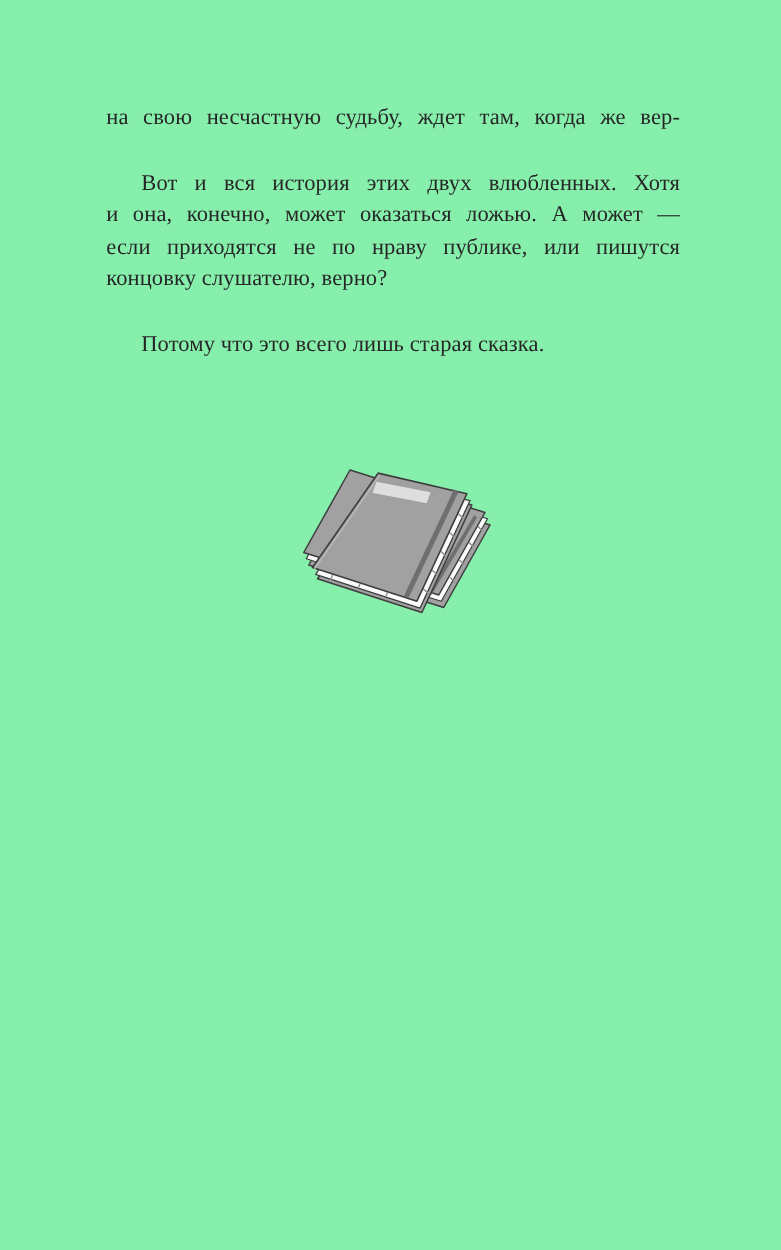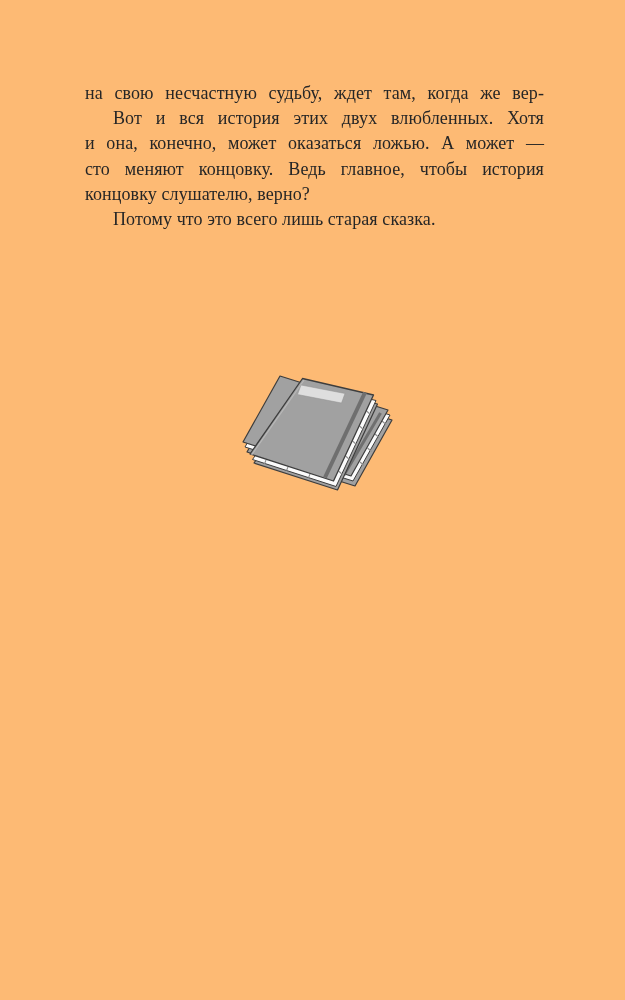--- a/index.html
+++ b/index.html
@@ -1,19 +1,19 @@
 <!DOCTYPE html>
 <html><head>
 <meta charset="utf-8">
 <style>
   html,body{margin:0;padding:0;background:#e9e9e9;}
   .page{
     position:relative;
     width:625px;height:1000px;
-    background:#fdba74;
+    background:#86efac;
     overflow:hidden;
     font-family:"Liberation Serif","DejaVu Serif",serif;
   }
   .text-block{
     position:absolute;
     left:85px;top:81px;width:459px;
     font-size:18px;
     line-height:25.2px;
     color:#262626;
     letter-spacing:0.1px;
@@ -21,21 +21,21 @@
   .para{margin:0;padding:0;}
   .line{
     text-align:justify;
     text-align-last:justify;
     white-space:normal;
   }
   .line.last{
     text-align:justify;
     text-align-last:left;
   }
-  .line.indent{text-indent:28px;}
+  .line.indent{text-indent:28px;margin-top:28px;}
   .illustration{
     position:absolute;
     left:236px;top:364px;
     width:160px;height:132px;
   }
   .illustration svg{display:block;width:100%;height:100%;}
 </style>
 </head>
 <body>
 
@@ -43,21 +43,21 @@
 
   <div class="text-block">
 
     <div class="para">
       <div class="line">на свою несчастную судьбу, ждет там, когда же вер-</div>
     </div>
 
     <div class="para">
       <div class="line indent">Вот и вся история этих двух влюбленных. Хотя</div>
       <div class="line">и она, конечно, может оказаться ложью. А может —</div>
-      <div class="line">сто меняют концовку. Ведь главное, чтобы история</div>
+      <div class="line">если приходятся не по нраву публике, или пишутся</div>
       <div class="line last">концовку слушателю, верно?</div>
     </div>
 
     <div class="para">
       <div class="line last indent">Потому что это всего лишь старая сказка.</div>
     </div>
 
   </div>
 
   <div class="illustration">

